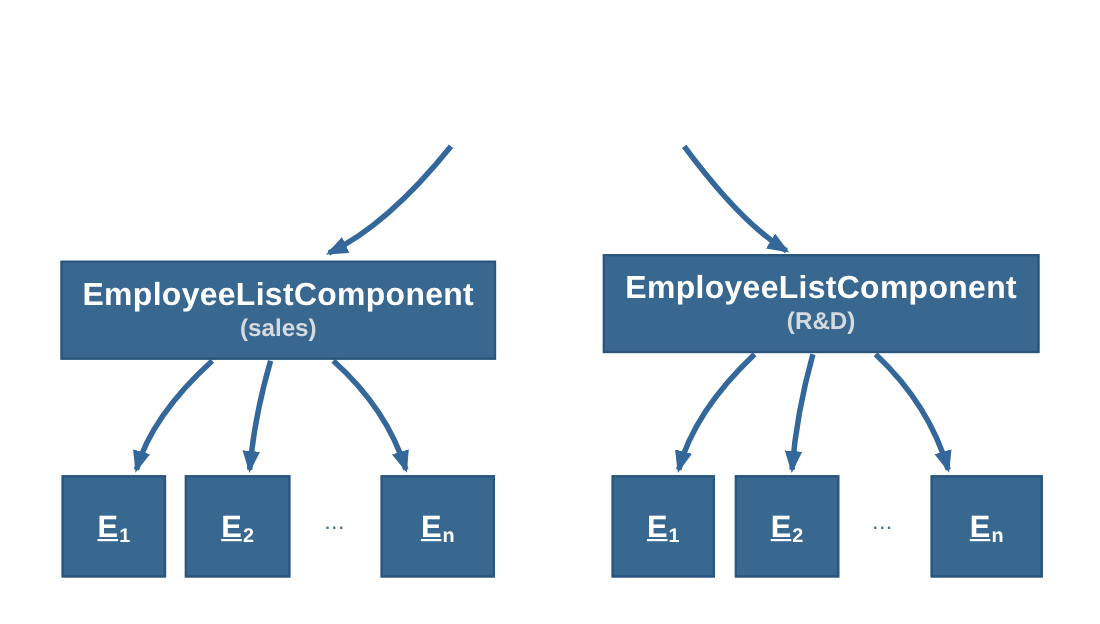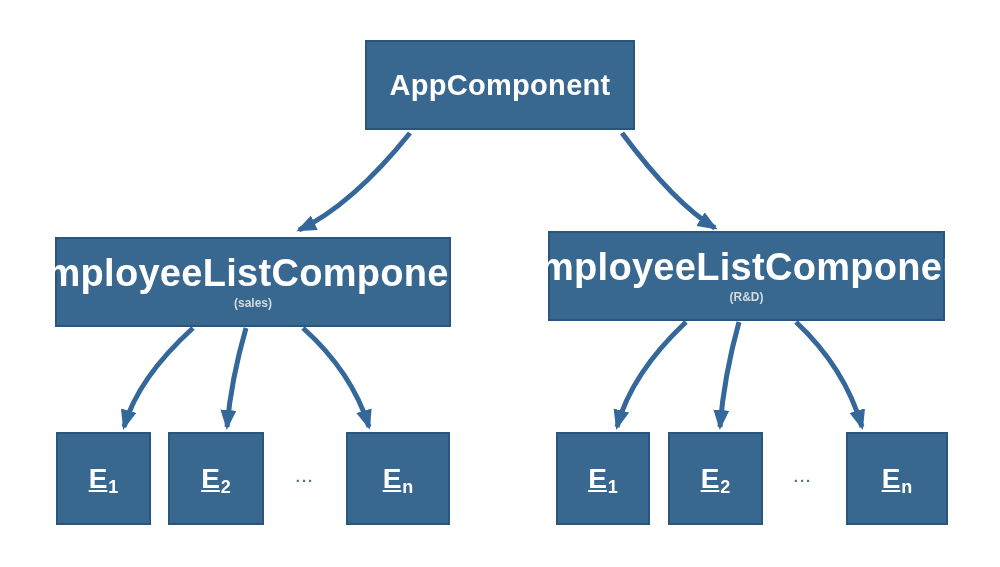--- a/index.html
+++ b/index.html
@@ -32,26 +32,26 @@
     align-items: center;
     justify-content: center;
     text-align: center;
     font-weight: bold;
   }
   .root-label {
     font-size: 29px;
     letter-spacing: 0.3px;
   }
   .branch-title {
-    font-size: 38px;
+    font-size: 29px;
     line-height: 1.05;
     letter-spacing: 0.3px;
   }
   .branch-sub {
-    font-size: 12px;
+    font-size: 22px;
     color: var(--subtitle-text, #d4dade);
     margin-top: 2px;
   }
   .leaf-label {
     font-size: 28px;
     text-decoration: underline;
   }
   .sub-script {
     font-size: 18px;
     position: relative;
@@ -86,23 +86,20 @@
       <path d="M 193 328 Q 138 378 124 427" marker-end="url(#arrowhead)"></path>
       <path d="M 246 328 Q 231 380 227 427" marker-end="url(#arrowhead)"></path>
       <path d="M 303 328 Q 352 372 369 427" marker-end="url(#arrowhead)"></path>
 
       <path d="M 686 322 Q 631 374 617 427" marker-end="url(#arrowhead)"></path>
       <path d="M 739 322 Q 724 376 720 427" marker-end="url(#arrowhead)"></path>
       <path d="M 796 322 Q 845 368 862 427" marker-end="url(#arrowhead)"></path>
     </g>
   </svg>
 
-  <div class="node" style="left:365px; top:40px; width:270px; height:90px;">
-    <span class="root-label">AppComponent</span>
-  </div>
 
   <div class="node" style="left:55px; top:237px; width:396px; height:90px;">
     <span class="branch-title">EmployeeListComponent</span>
     <span class="branch-sub">(sales)</span>
   </div>
 
   <div class="node" style="left:548px; top:231px; width:397px; height:90px;">
     <span class="branch-title">EmployeeListComponent</span>
     <span class="branch-sub">(R&amp;D)</span>
   </div>

